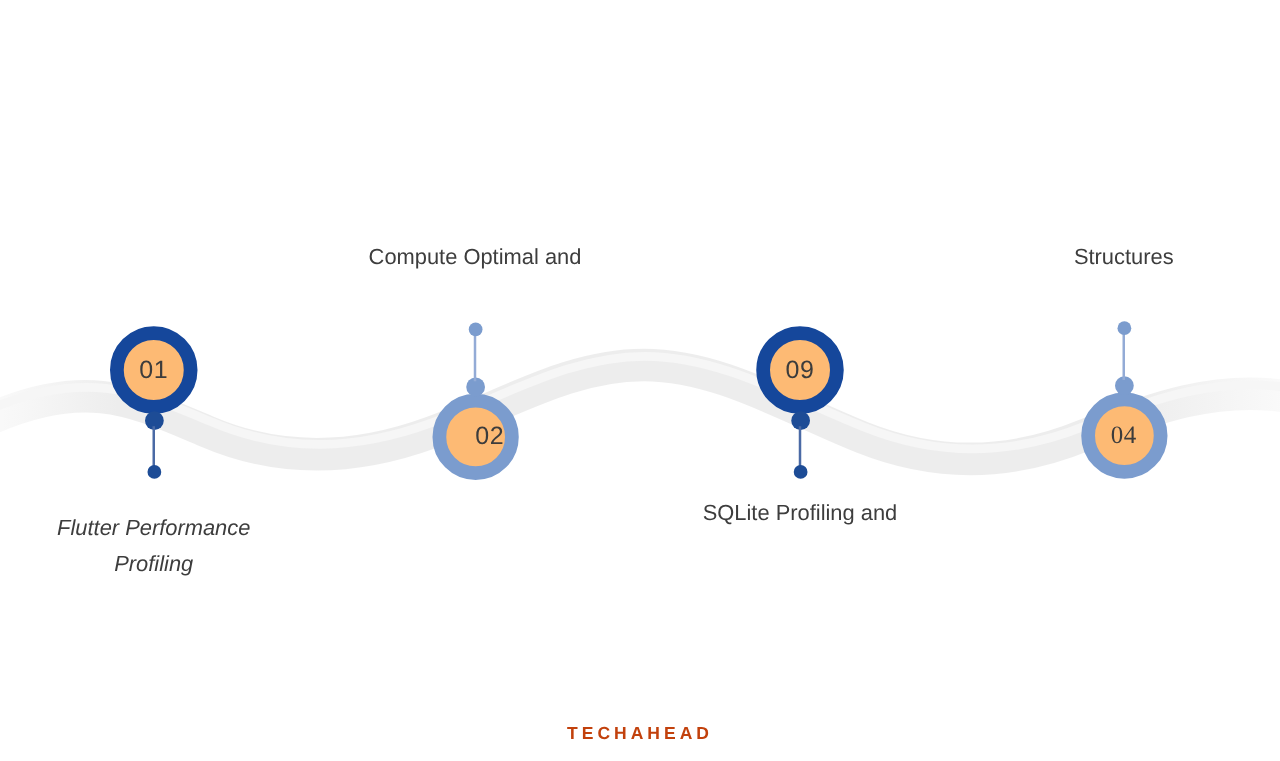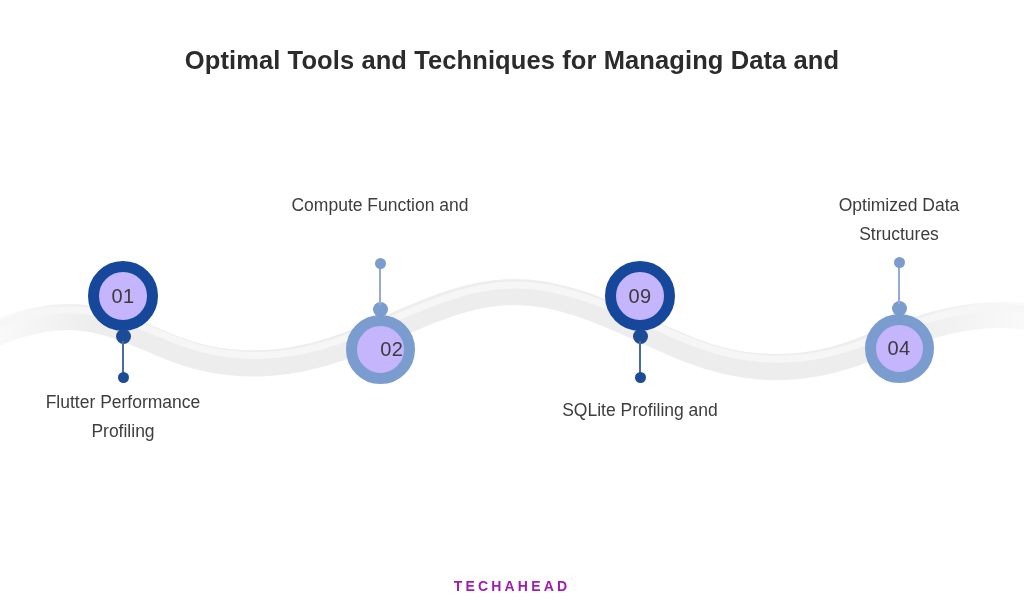--- a/index.html
+++ b/index.html
@@ -44,21 +44,21 @@
 
   
   .marker {
     position: absolute;
     width: 0;
     height: 0;
   }
   .ring {
     position: absolute;
     border-radius: 50%;
-    background: #c4b5fd;
+    background: #fdba74;
     box-sizing: border-box;
     display: flex;
     align-items: center;
     justify-content: center;
   }
   .ring-num {
     font-size: 20px;
     font-weight: normal;
     color: #3c3c3c;
     letter-spacing: 0.5px;
@@ -106,21 +106,21 @@
   
   .footer-logo {
     position: absolute;
     left: 0;
     top: 578px;
     width: 1024px;
     text-align: center;
     font-size: 14px;
     font-weight: bold;
     letter-spacing: 3.2px;
-    color: #a21caf;
+    color: #c2410c;
   }
 </style>
 </head>
 <body>
 
 <svg class="wave-layer" viewBox="0 0 1024 609" width="1024" height="609" xmlns="http://www.w3.org/2000/svg" aria-hidden="true">
   <defs>
     <linearGradient id="waveFade" x1="0" y1="0" x2="1" y2="0">
       <stop offset="0" stop-color="#ededed" stop-opacity="0.25"></stop>
       <stop offset="0.10" stop-color="#ededed" stop-opacity="1"></stop>
@@ -140,66 +140,64 @@
   <path d="M -10 328
            C 70 294, 112 314, 168 337
            C 228 363, 286 360, 346 338
            C 406 316, 456 285, 516 285
            C 576 285, 632 318, 692 342
            C 752 366, 812 364, 870 340
            C 922 319, 976 300, 1034 311" fill="none" stroke="#f6f6f6" stroke-width="7" stroke-linecap="round"></path>
 </svg>
 
 <div class="title-block">
-  <div class="title-line">Optimal Tools and Techniques for Managing Data and</div>
 </div>
 
 <div class="marker m-dark" style="left:123px; top:296px;">
   <div class="ring" style="width:70px; height:70px; left:-35px; top:-35px;">
     <span class="ring-num">01</span>
   </div>
   <div class="bulb" style="left:-7.5px; top:33px;"></div>
   <div class="stem" style="left:-1.25px; top:45px; height:36px;"></div>
   <div class="tip" style="left:-5.5px; top:76px;"></div>
 </div>
-<div class="caption" style="left:3px; top:388px; width:240px;">
+<div class="caption" style="left:3px; top:408px; width:240px;font-style:italic;">
   <div>Flutter Performance</div>
   <div>Profiling</div>
 </div>
 
 <div class="marker m-light" style="left:380px; top:349px;">
   <div class="ring" style="width:69px; height:69px; left:-34.5px; top:-34.5px;justify-content:flex-end;">
     <span class="ring-num">02</span>
   </div>
   <div class="bulb" style="left:-7.5px; top:-47px;"></div>
   <div class="stem" style="left:-1.25px; top:-82px; height:38px;"></div>
   <div class="tip" style="left:-5.5px; top:-91px;"></div>
 </div>
 <div class="caption" style="left:250px; top:191px; width:260px;">
-  <div>Compute Function and</div>
+  <div>Compute Optimal and</div>
 </div>
 
 <div class="marker m-dark" style="left:640px; top:296px;">
   <div class="ring" style="width:70px; height:70px; left:-35px; top:-35px;">
     <span class="ring-num">09</span>
   </div>
   <div class="bulb" style="left:-7.5px; top:33px;"></div>
   <div class="stem" style="left:-1.25px; top:45px; height:36px;"></div>
   <div class="tip" style="left:-5.5px; top:76px;"></div>
 </div>
 <div class="caption" style="left:518px; top:396px; width:244px;">
   <div>SQLite Profiling and</div>
 </div>
 
 <div class="marker m-light" style="left:899px; top:348px;">
-  <div class="ring" style="width:69px; height:69px; left:-34.5px; top:-34.5px;">
+  <div class="ring" style="width:69px; height:69px; left:-34.5px; top:-34.5px;font-family:Liberation Serif, serif;">
     <span class="ring-num">04</span>
   </div>
   <div class="bulb" style="left:-7.5px; top:-47px;"></div>
   <div class="stem" style="left:-1.25px; top:-82px; height:38px;"></div>
   <div class="tip" style="left:-5.5px; top:-91px;"></div>
 </div>
 <div class="caption" style="left:789px; top:191px; width:220px;">
-  <div>Optimized Data</div>
   <div>Structures</div>
 </div>
 
 <div class="footer-logo">TECHAHEAD</div>
 
 </body></html>

